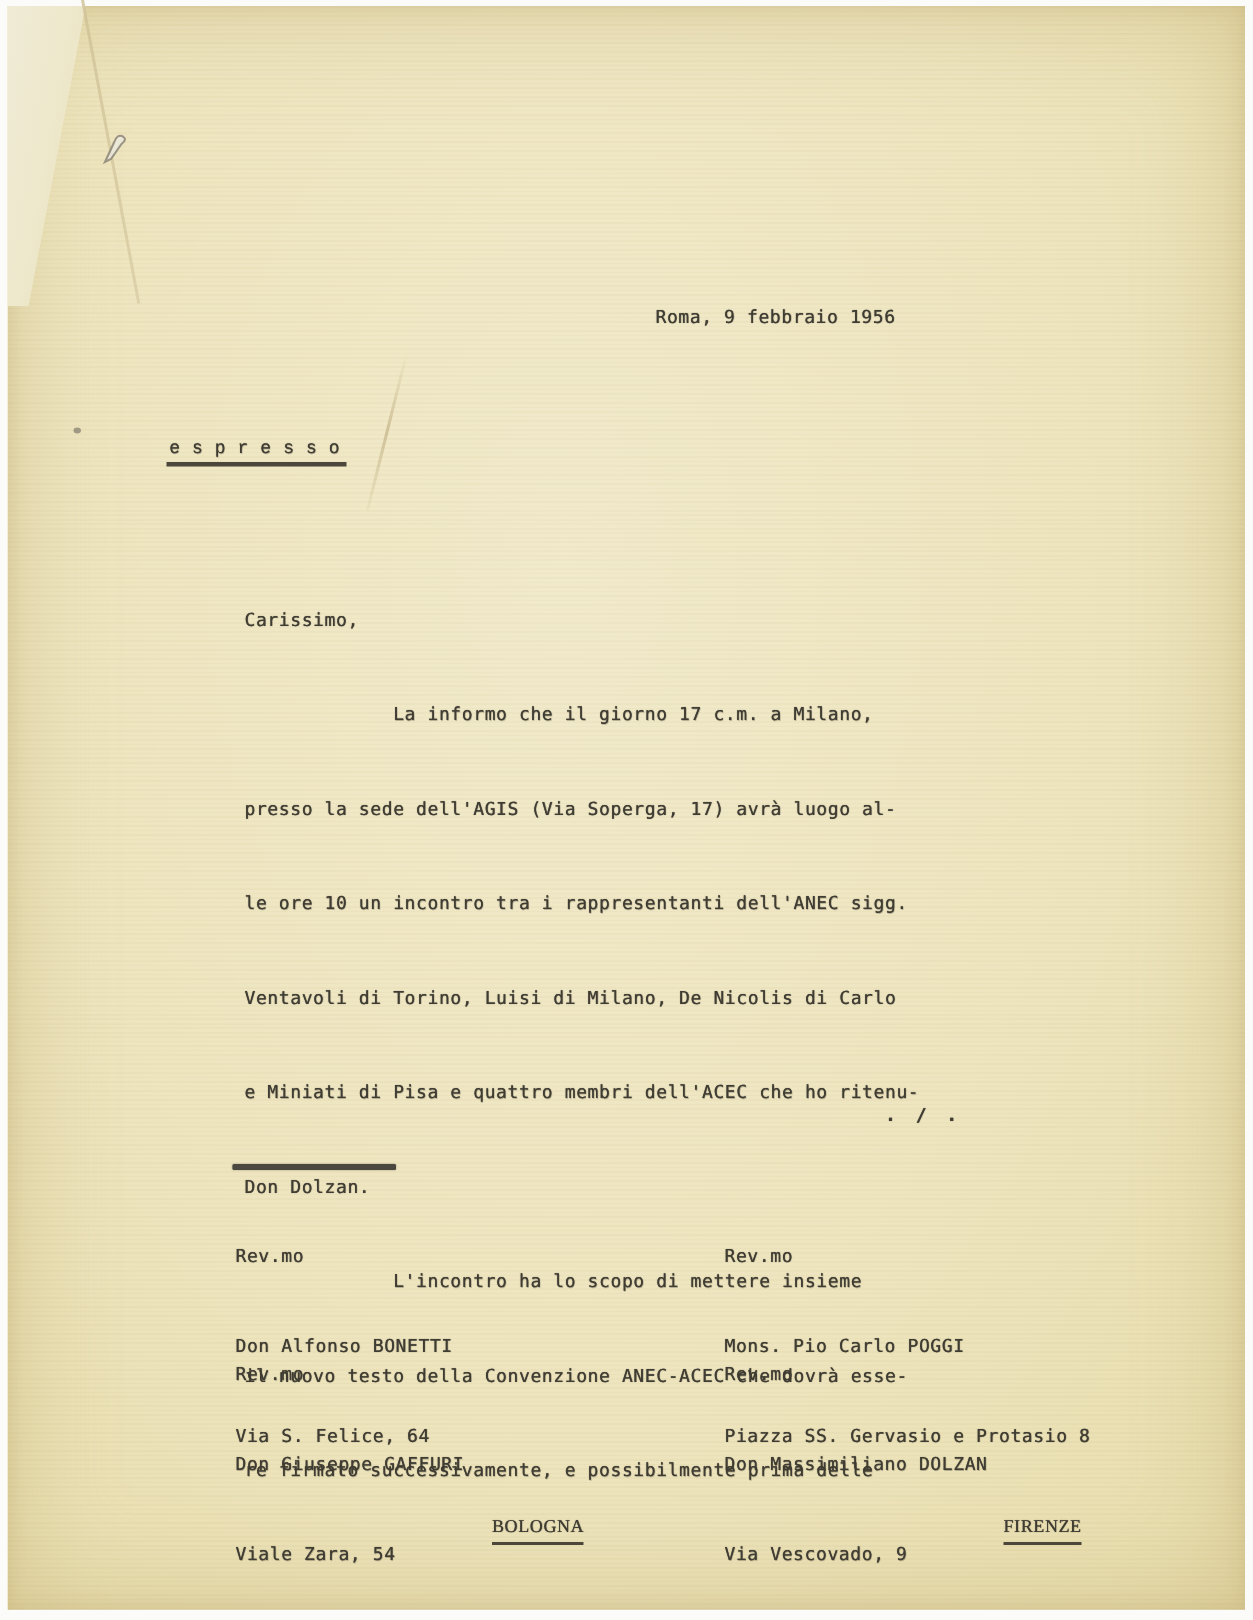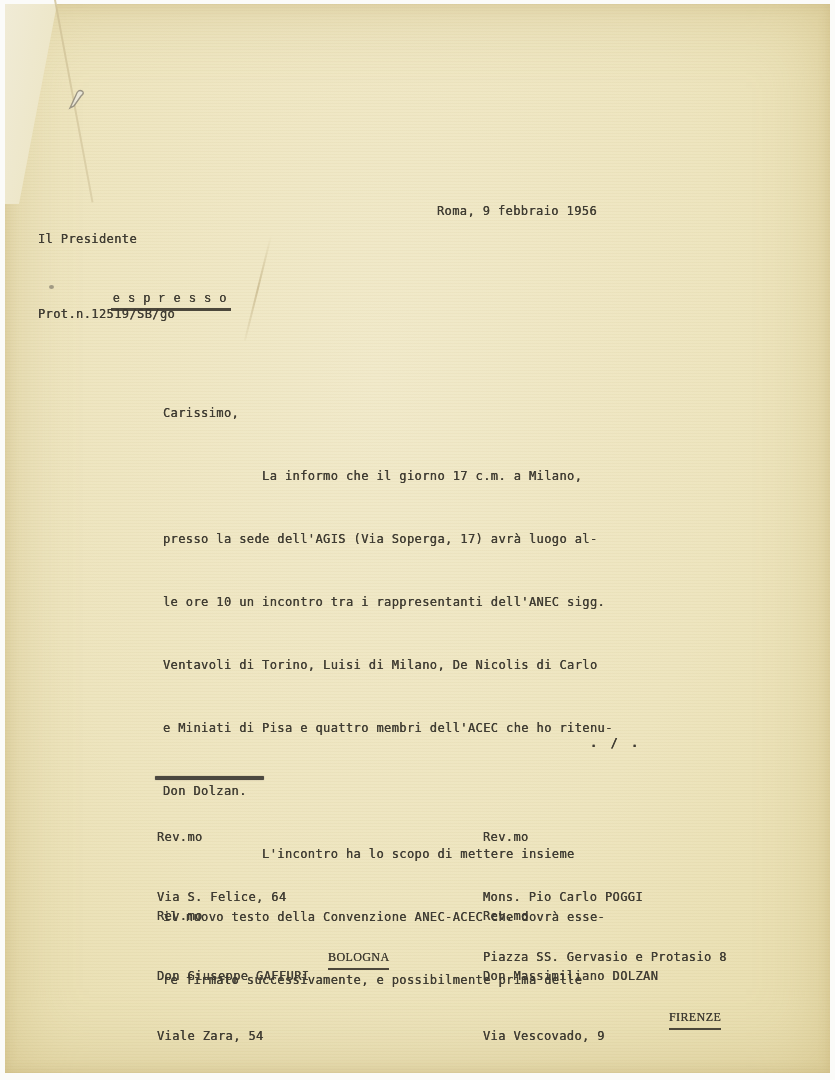--- a/index.html
+++ b/index.html
@@ -106,24 +106,20 @@
 
     <div class="fold"></div>
     <div class="fold-edge"></div>
 
     <svg class="mark" viewBox="0 0 26 30">
       <path d="M5,26 L11,13 Q13,7 17,9 Q20,11 16,14 L9,24 Z" fill="rgba(235,233,225,0.9)" stroke="#8d877a" stroke-width="1.4"></path>
     </svg>
 
     <div class="crease"></div>
 
-    <div class="tw sender">
-      <div>Il Presidente</div>
-      <div>Prot.n.12519/SB/go</div>
-    </div>
 
     <div class="tw dateline">Roma, 9 febbraio 1956</div>
 
     <div class="ink-dot"></div>
     <div class="tw espresso">
       <span class="u3">e s p r e s s o</span>
     </div>
 
     <div class="tw body-block">
       <div>Carissimo,</div>
@@ -143,20 +139,21 @@
       
       
     </div>
 
     <div class="tw contmark">. / .</div>
 
     <div class="rule"></div>
 
     <div class="tw addr addr-0">
       <div>Rev.mo</div>
+      <div>Don Alfonso BONETTI</div>
       <div>Via S. Felice, 64</div>
       <div><span class="city">BOLOGNA</span></div>
     </div>
 
     <div class="tw addr addr-1">
       <div>Rev.mo</div>
       <div>Mons. Pio Carlo POGGI</div>
       <div>Piazza SS. Gervasio e Protasio 8</div>
       <div><span class="city">FIRENZE</span></div>
     </div>

